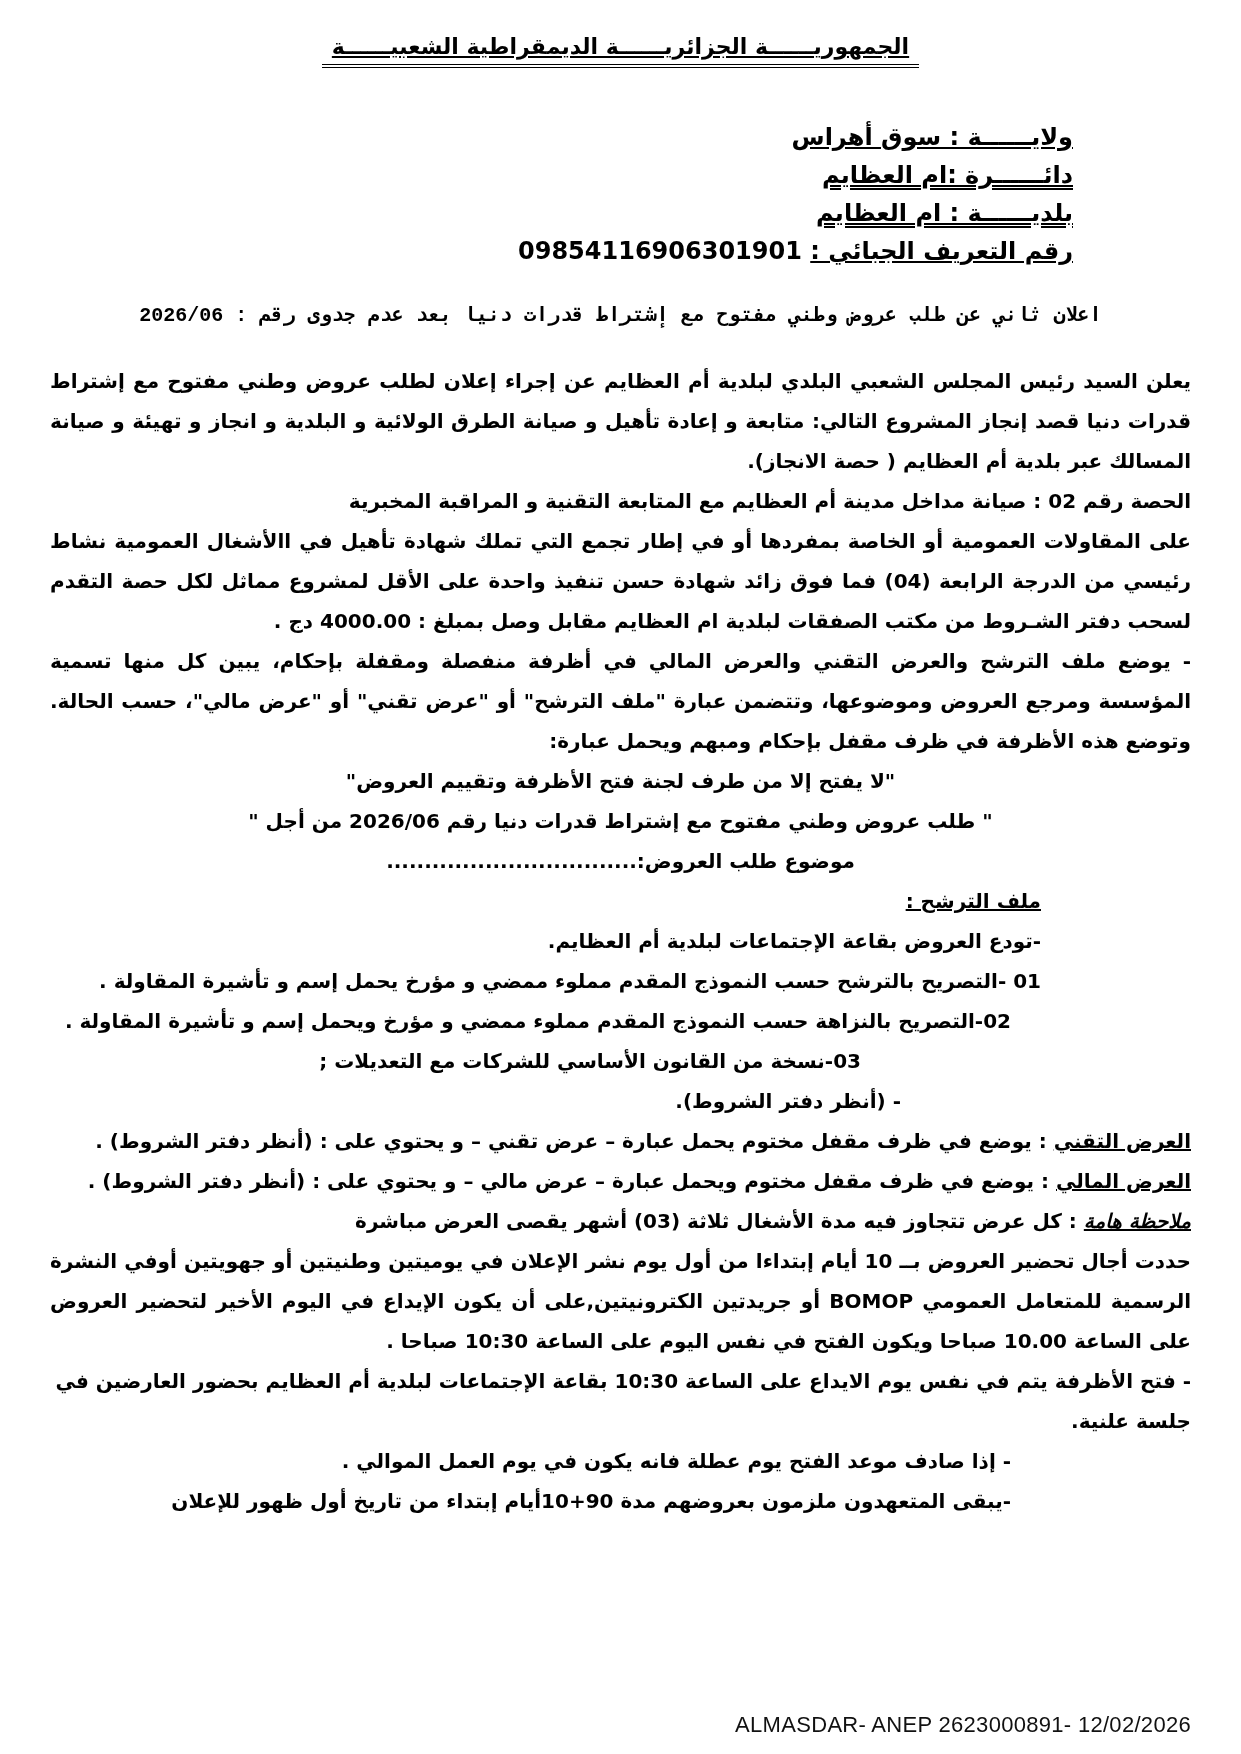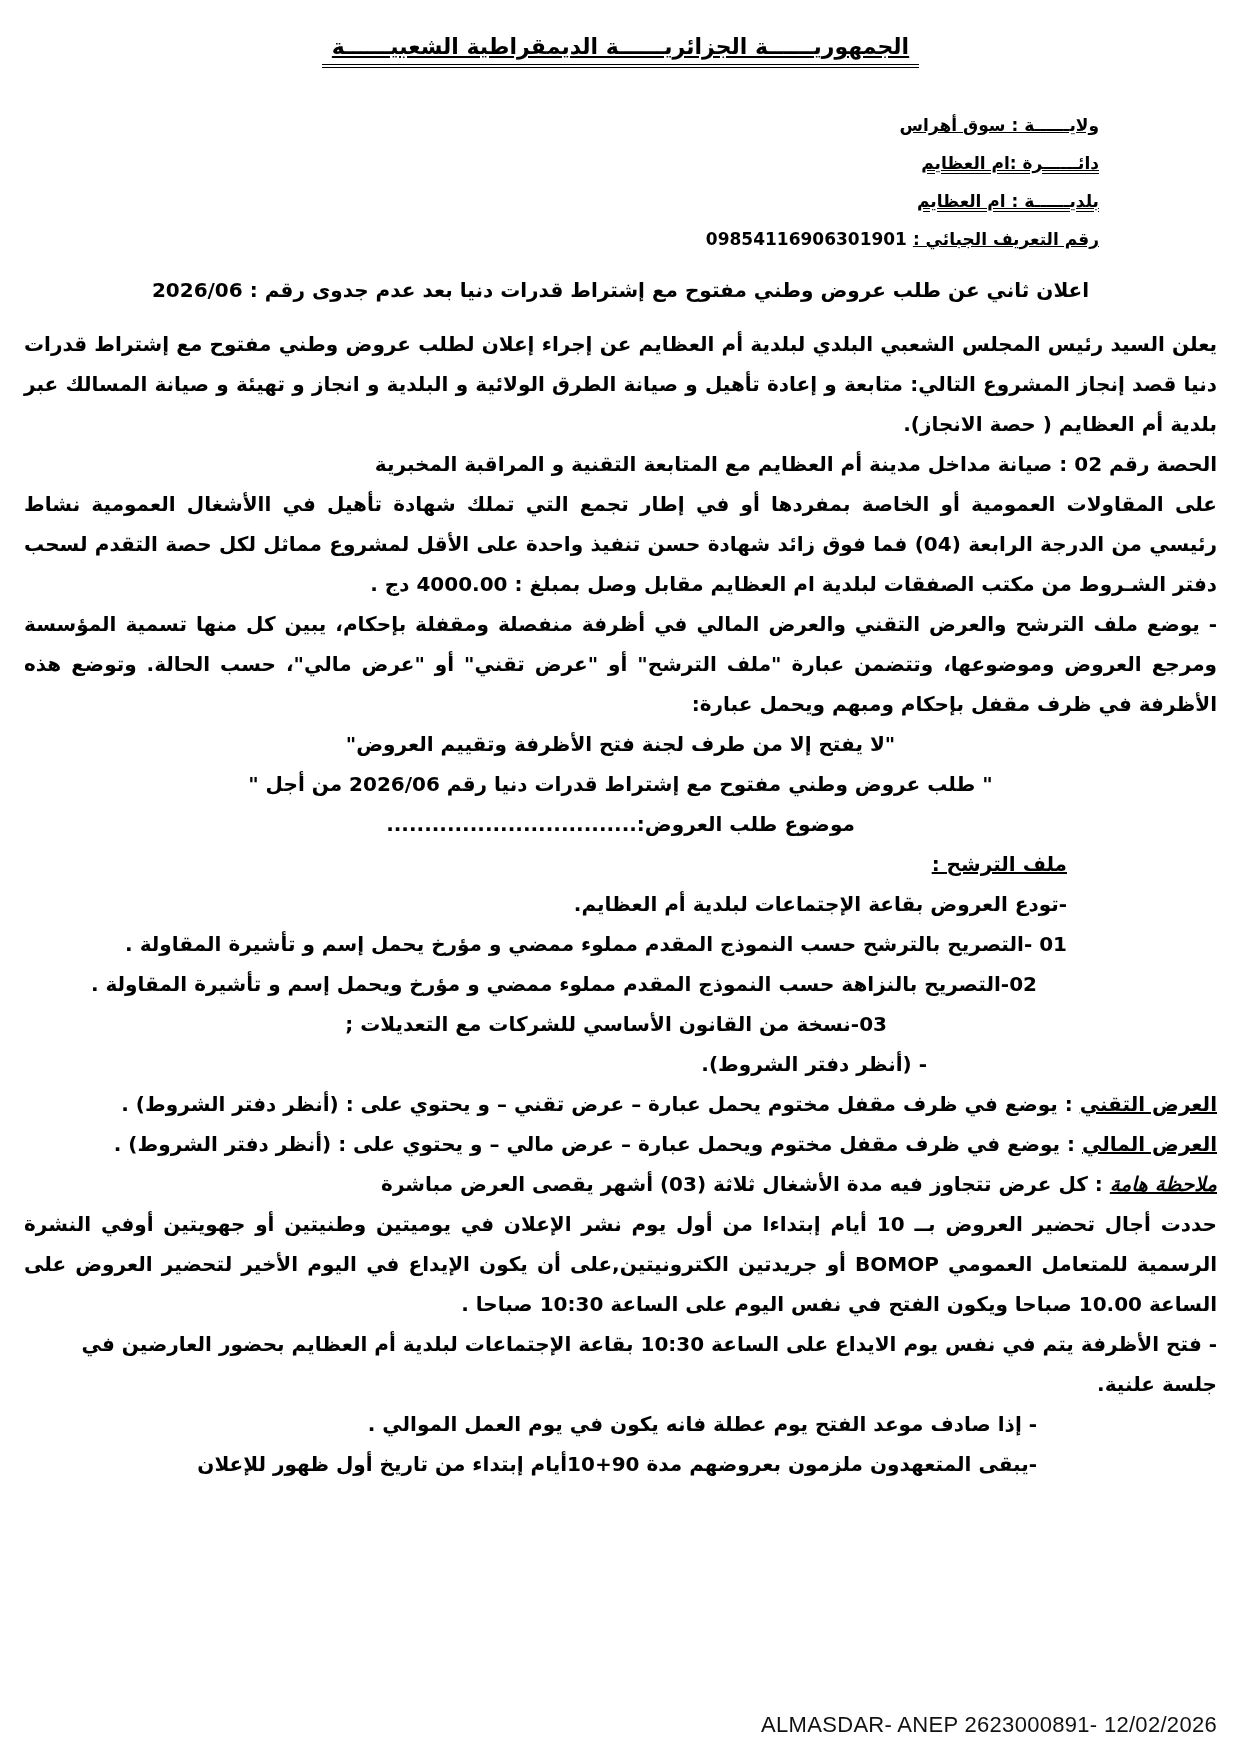--- a/index.html
+++ b/index.html
@@ -1,36 +1,36 @@
 <!DOCTYPE html>
 <html><head>
 <meta charset="utf-8">
 <style>
   * { box-sizing: border-box; }
   html, body { margin: 0; padding: 0; background: #ffffff; }
   .page {
     width: 1241px; height: 1754px; margin: 0 auto; background: #ffffff;
-    padding: 34px 24px 12px; display: flex; flex-direction: column;
-    font-family: "DejaVu Sans", sans-serif; color: #000; overflow: hidden;
+    padding: 34px 50px 12px; display: flex; flex-direction: column;
+    font-family: "DejaVu Sans", sans-serif; color: #000; overflow: hidden; gap: 12px;
   }
   .rtl { direction: rtl; unicode-bidi: embed; }
 
   .header { text-align: center; margin-bottom: 38px; }
   .header-title {
     display: inline-block; font-size: 22px; font-weight: bold;
     text-decoration: underline; border-bottom: 4px double #000; padding: 0 10px 5px;
   }
 
   .region { text-align: right; padding-left: 0; padding-right: 118px; }
-  .region-row { font-size: 17px; font-weight: bold; line-height: 38px; }
+  .region-row { font-size: 24px; font-weight: bold; line-height: 38px; }
   .u  { text-decoration: underline; }
   .uu { text-decoration-line: underline; text-decoration-style: double; }
   .tax-value { text-decoration: none; }
 
-  .title { text-align: center; font-size: 20px; font-weight: bold; margin: 20px 0 8px; }
+  .title { text-align: center; font-size: 20px; font-weight: bold; margin: 20px 0 8px; font-family: Liberation Mono, monospace; }
 
   .body { font-size: 20px; font-weight: bold; margin-top: 14px; }
   .body > div { line-height: 40px; }
   .just   { text-align: justify; }
   .center { text-align: center; }
   .ind1 { padding-right: 150px; }
   .ind2 { padding-right: 180px; }
   .ind3 { padding-right: 290px; }
   .ind4 { padding-right: 330px; }
   .note-label { font-style: italic; text-decoration: underline; }

